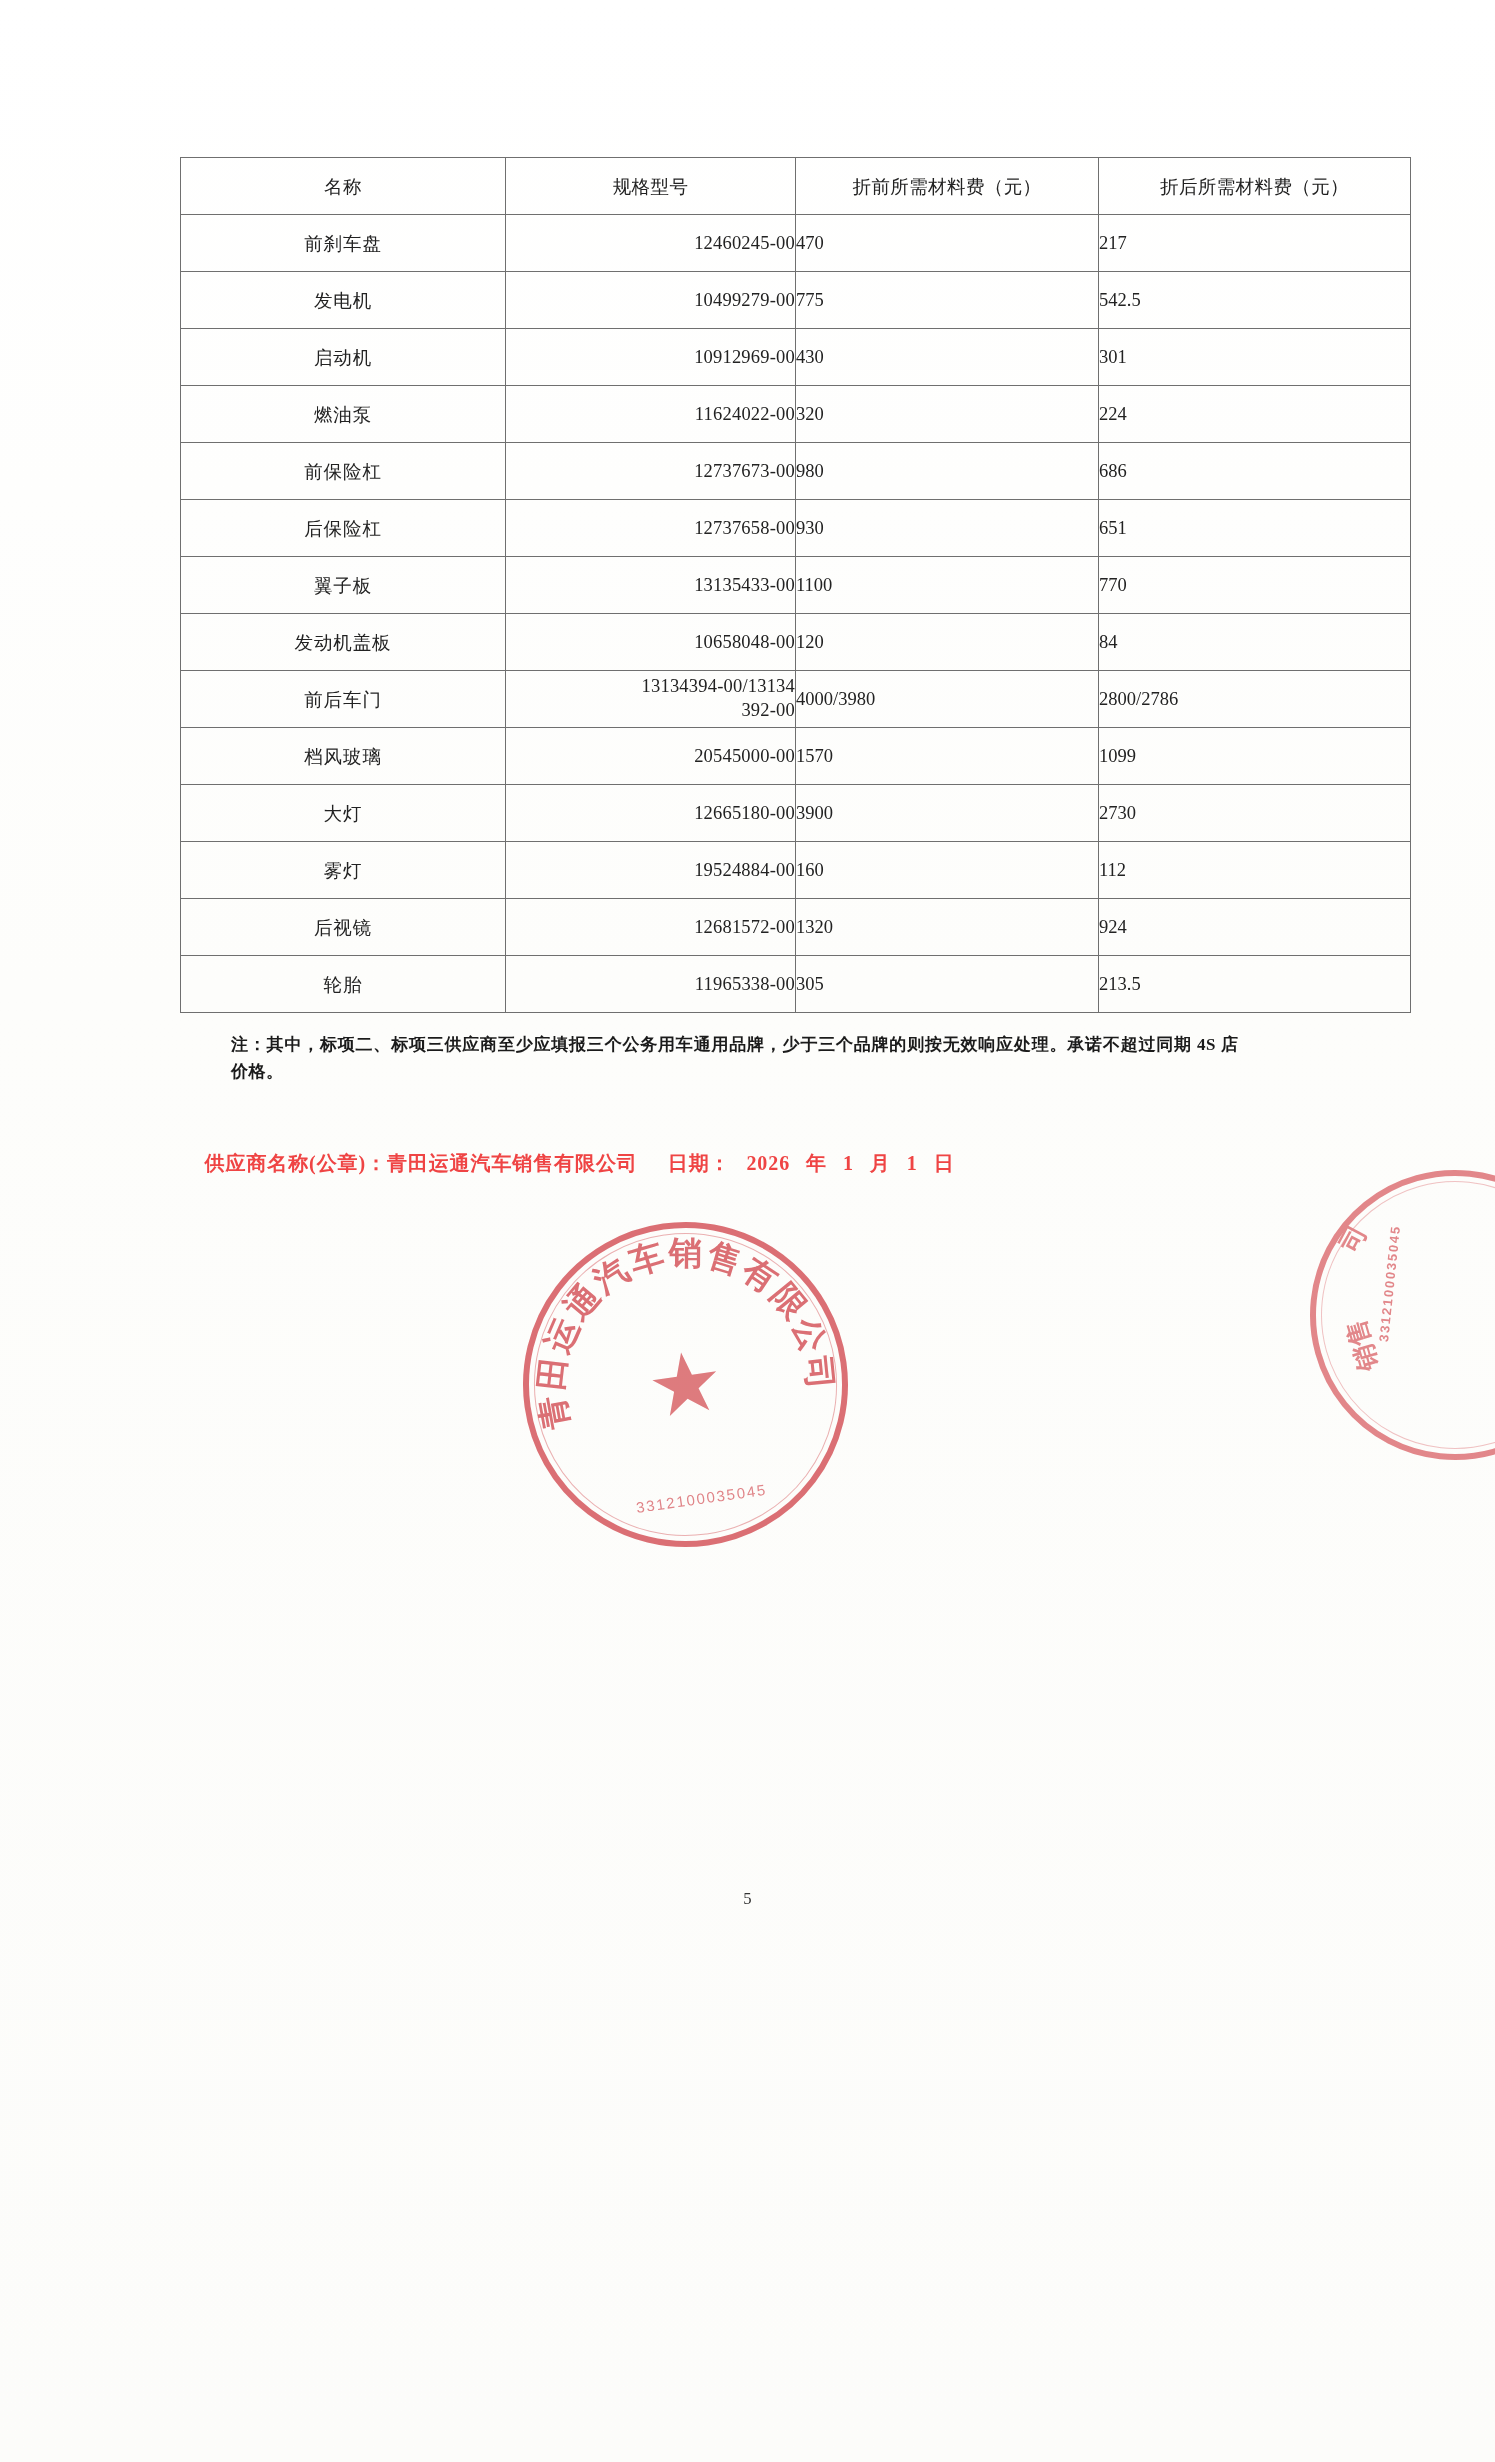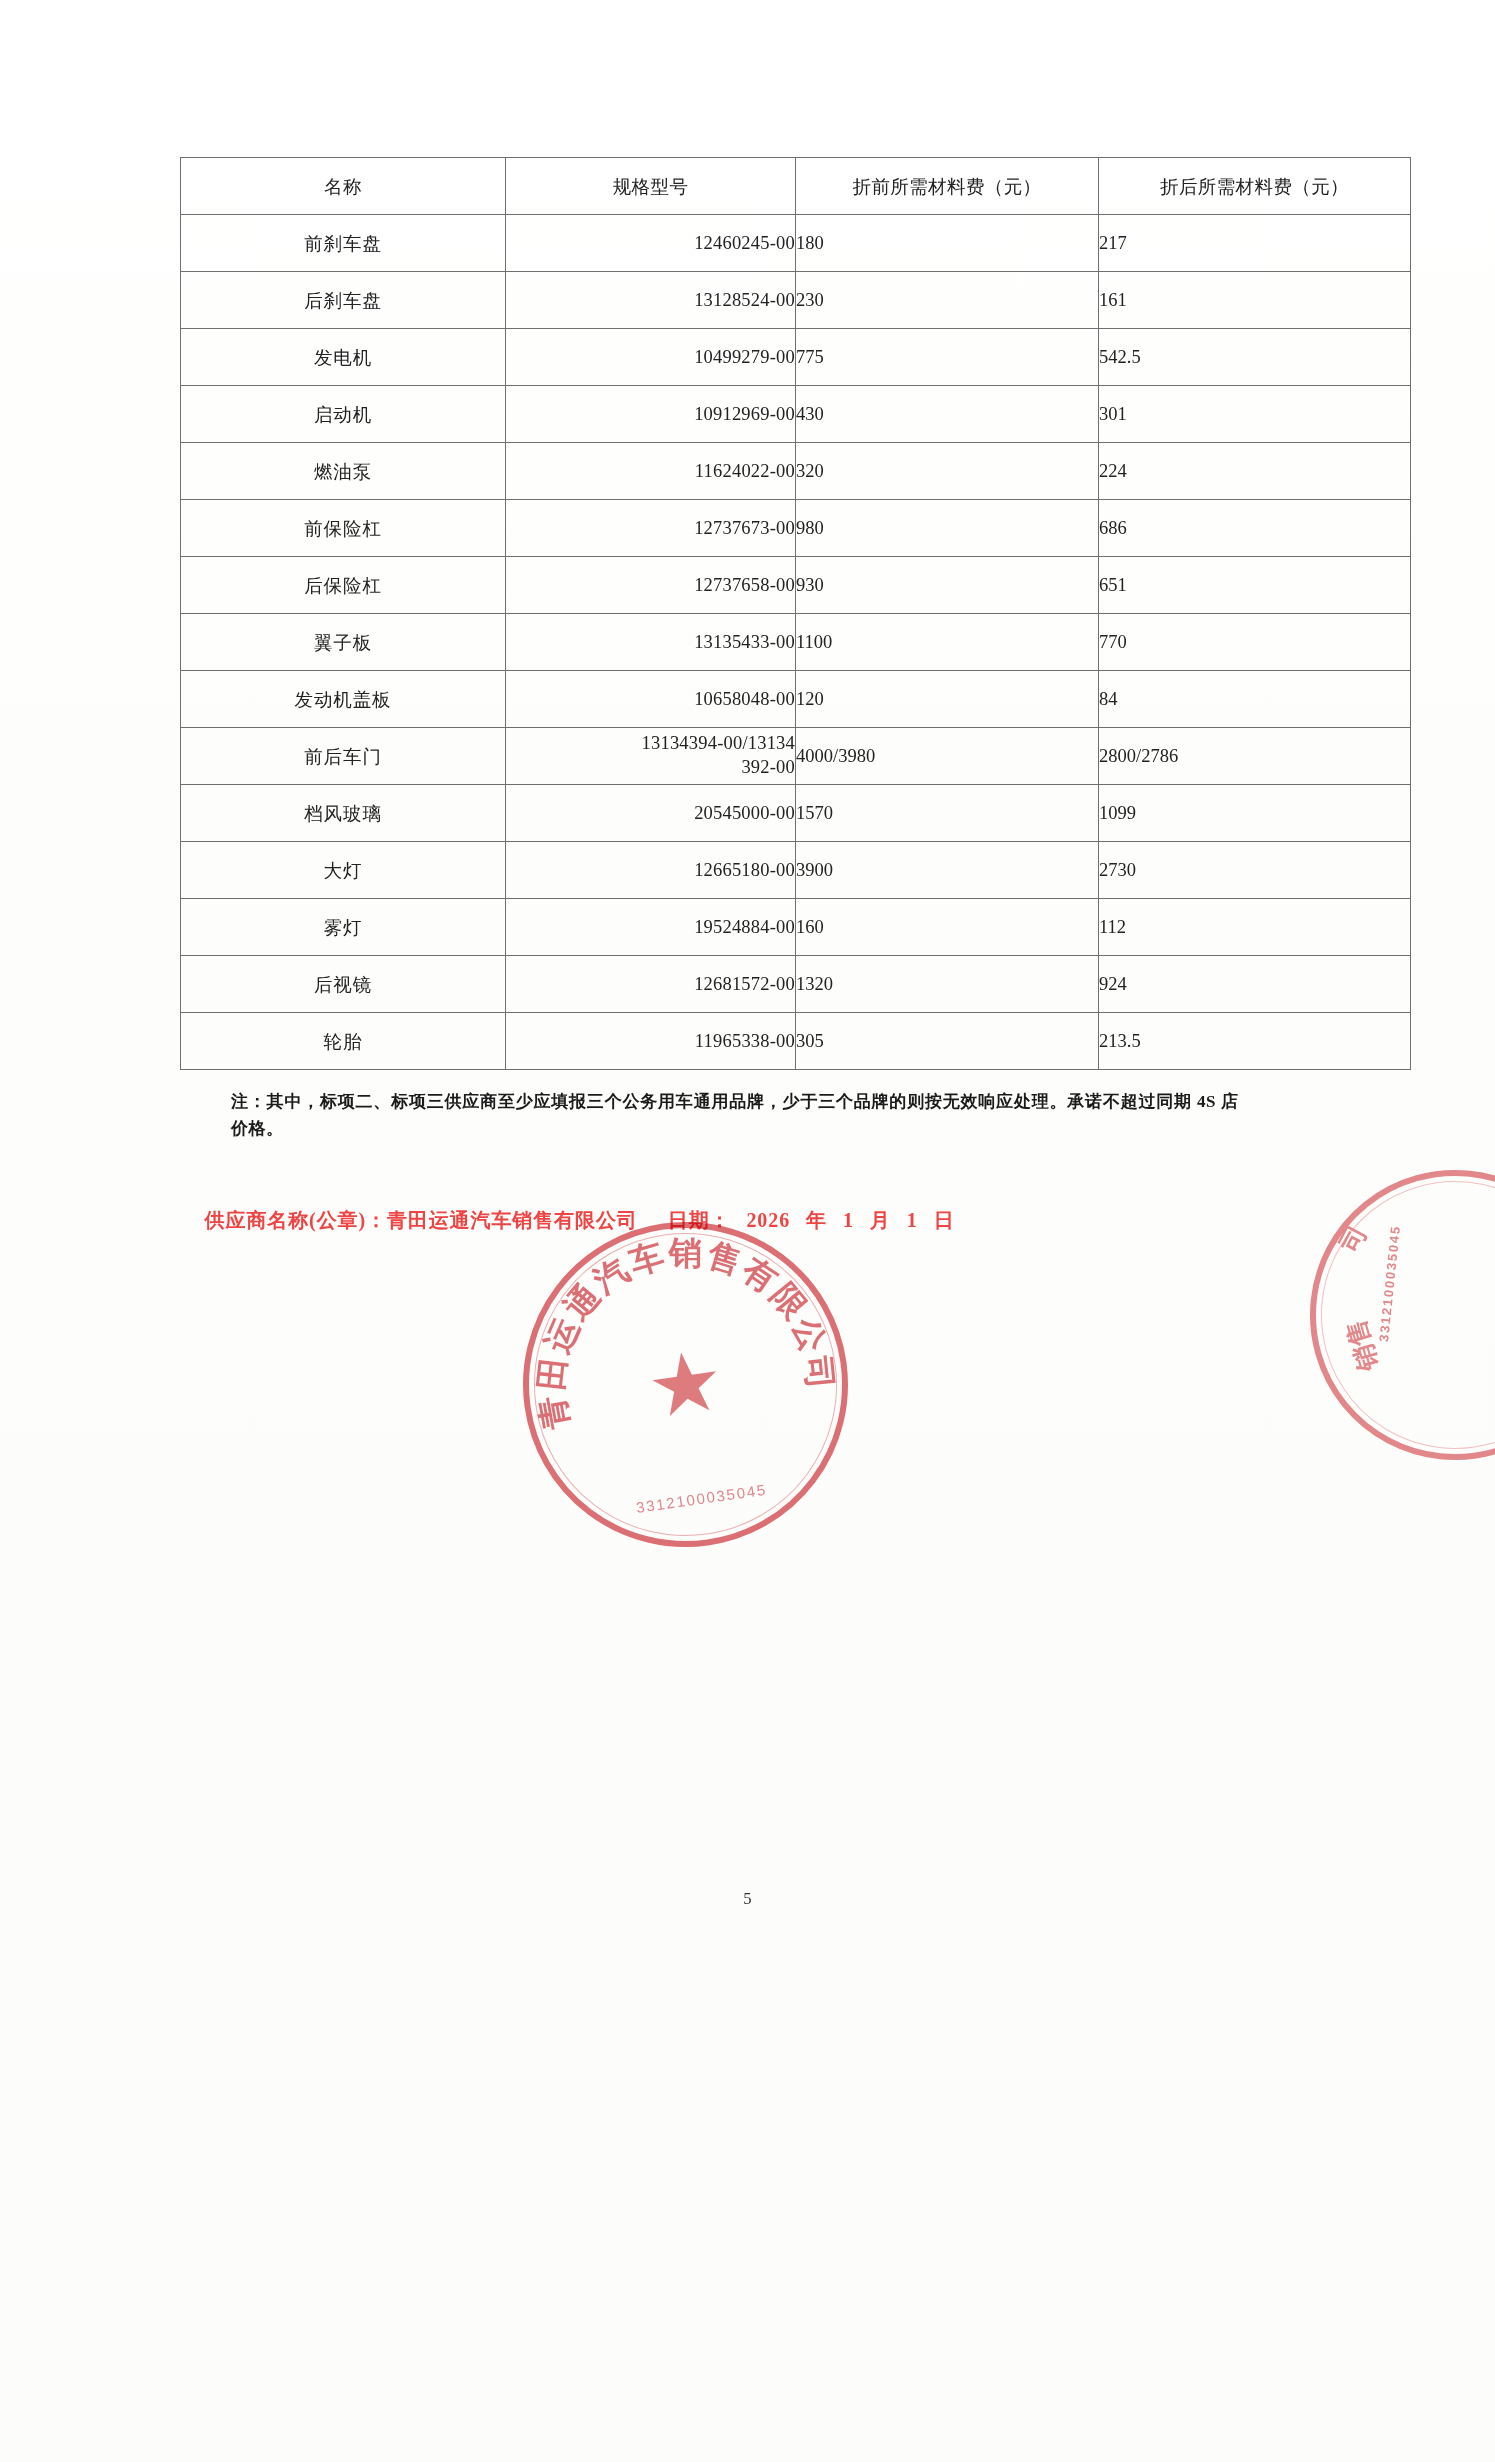--- a/index.html
+++ b/index.html
@@ -242,28 +242,22 @@
           <th class="head">名称</th>
           <th class="head">规格型号</th>
           <th class="head">折前所需材料费（元）</th>
           <th class="head">折后所需材料费（元）</th>
         </tr>
       </thead>
       <tbody>
         <tr>
           <td class="cell-name">前刹车盘</td>
           <td class="cell-model">12460245-00</td>
-          <td class="cell-num">180</td>
+          <td class="cell-num">470</td>
           <td class="cell-num">217</td>
-        </tr>
-        <tr>
-          <td class="cell-name">后刹车盘</td>
-          <td class="cell-model">13128524-00</td>
-          <td class="cell-num">230</td>
-          <td class="cell-num">161</td>
         </tr>
         <tr>
           <td class="cell-name">发电机</td>
           <td class="cell-model">10499279-00</td>
           <td class="cell-num">775</td>
           <td class="cell-num">542.5</td>
         </tr>
         <tr>
           <td class="cell-name">启动机</td>
           <td class="cell-model">10912969-00</td>

